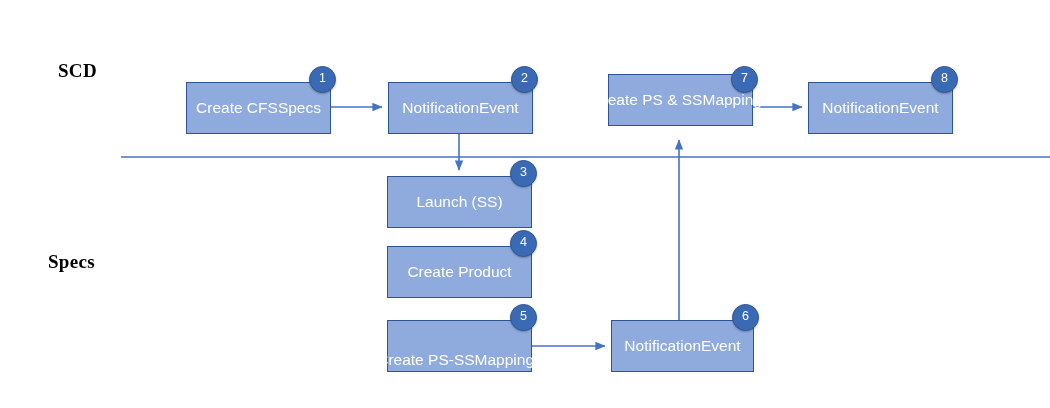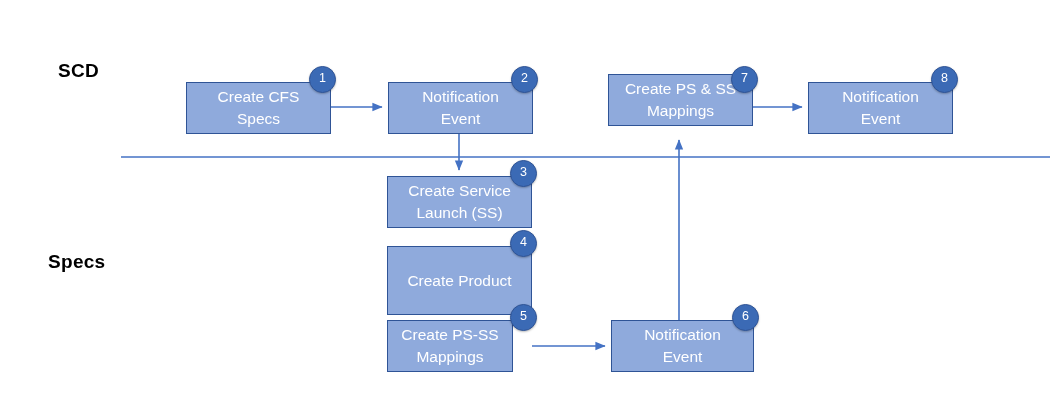--- a/index.html
+++ b/index.html
@@ -17,34 +17,34 @@
   }
   #svg-layer {
     position: absolute;
     left: 0;
     top: 0;
     width: 1050px;
     height: 408px;
   }
   .swimlane-label {
     position: absolute;
-    font-family: Liberation Sans, sans-serif;
+    font-family: Liberation Serif, serif;
     font-weight: bold;
     font-size: 19px;
     color: #000000;
     letter-spacing: 0.3px;
     white-space: nowrap;
   }
   .node {
     position: absolute;
     box-sizing: border-box;
     background: #8FAADC;
     border: 1.5px solid #2F5496;
     display: flex;
-    flex-direction: column;
+    flex-direction: row;
     align-items: center;
     justify-content: center;
     color: #ffffff;
     font-family: "Liberation Sans", sans-serif;
     font-size: 15.5px;
     line-height: 1.42;
     text-align: center;
     z-index: 2;
   }
   .node-line {
@@ -99,29 +99,28 @@
         <span class="node-line">Create CFS</span>
         <span class="node-line">Specs</span>
       </div>
       <div class="badge" style="left: 309px; top: 66px; background: rgb(59, 106, 181);">1</div>
       <div class="node" style="left: 388px; top: 82px; width: 145px; height: 52px; background: rgb(143, 170, 220); border-color: rgb(47, 84, 150); color: rgb(255, 255, 255);">
         <span class="node-line">Notification</span>
         <span class="node-line">Event</span>
       </div>
       <div class="badge" style="left: 511px; top: 66px; background: rgb(59, 106, 181);">2</div>
       <div class="node" style="left: 387px; top: 176px; width: 145px; height: 52px; background: rgb(143, 170, 220); border-color: rgb(47, 84, 150); color: rgb(255, 255, 255);">
-        <span class="node-line">Create Service</span>
         <span class="node-line">Launch (SS)</span>
       </div>
       <div class="badge" style="left: 510px; top: 160px; background: rgb(59, 106, 181);">3</div>
-      <div class="node" style="left: 387px; top: 246px; width: 145px; height: 69px; background: rgb(143, 170, 220); border-color: rgb(47, 84, 150); color: rgb(255, 255, 255);">
+      <div class="node" style="left: 387px; top: 246px; width: 145px; height: 52px; background: rgb(143, 170, 220); border-color: rgb(47, 84, 150); color: rgb(255, 255, 255);">
         <span class="node-line">Create Product</span>
       </div>
       <div class="badge" style="left: 510px; top: 230px; background: rgb(59, 106, 181);">4</div>
-      <div class="node" style="left: 387px; top: 320px; width: 126px; height: 52px; background: rgb(143, 170, 220); border-color: rgb(47, 84, 150); color: rgb(255, 255, 255);">
+      <div class="node" style="left: 387px; top: 320px; width: 145px; height: 52px; background: rgb(143, 170, 220); border-color: rgb(47, 84, 150); color: rgb(255, 255, 255); align-items: flex-end;">
         <span class="node-line">Create PS-SS</span>
         <span class="node-line">Mappings</span>
       </div>
       <div class="badge" style="left: 510px; top: 304px; background: rgb(59, 106, 181);">5</div>
       <div class="node" style="left: 611px; top: 320px; width: 143px; height: 52px; background: rgb(143, 170, 220); border-color: rgb(47, 84, 150); color: rgb(255, 255, 255);">
         <span class="node-line">Notification</span>
         <span class="node-line">Event</span>
       </div>
       <div class="badge" style="left: 732px; top: 304px; background: rgb(59, 106, 181);">6</div>
       <div class="node" style="left: 608px; top: 74px; width: 145px; height: 52px; background: rgb(143, 170, 220); border-color: rgb(47, 84, 150); color: rgb(255, 255, 255);">

